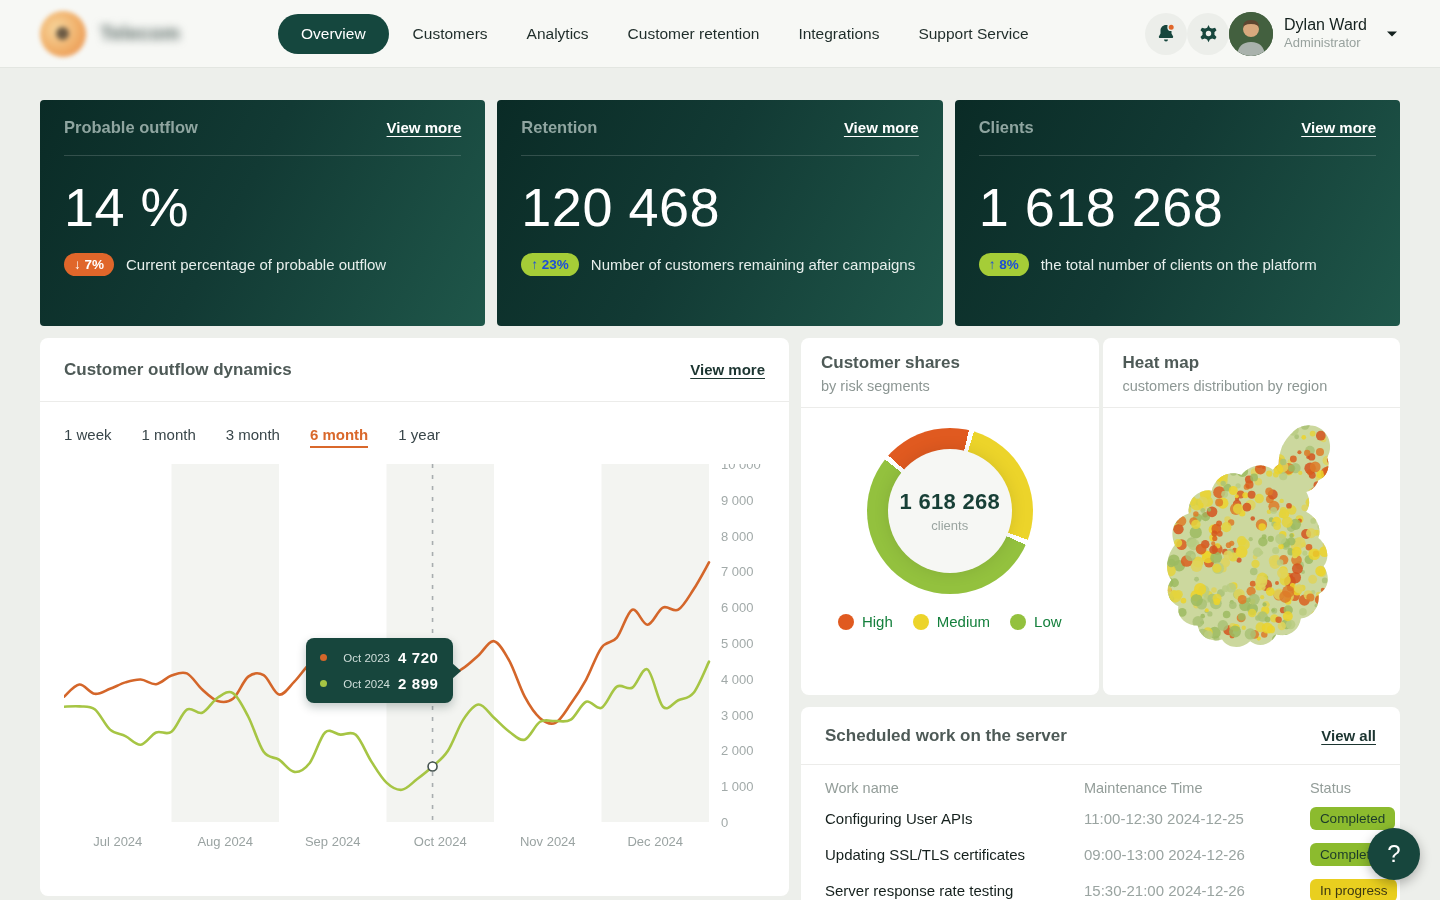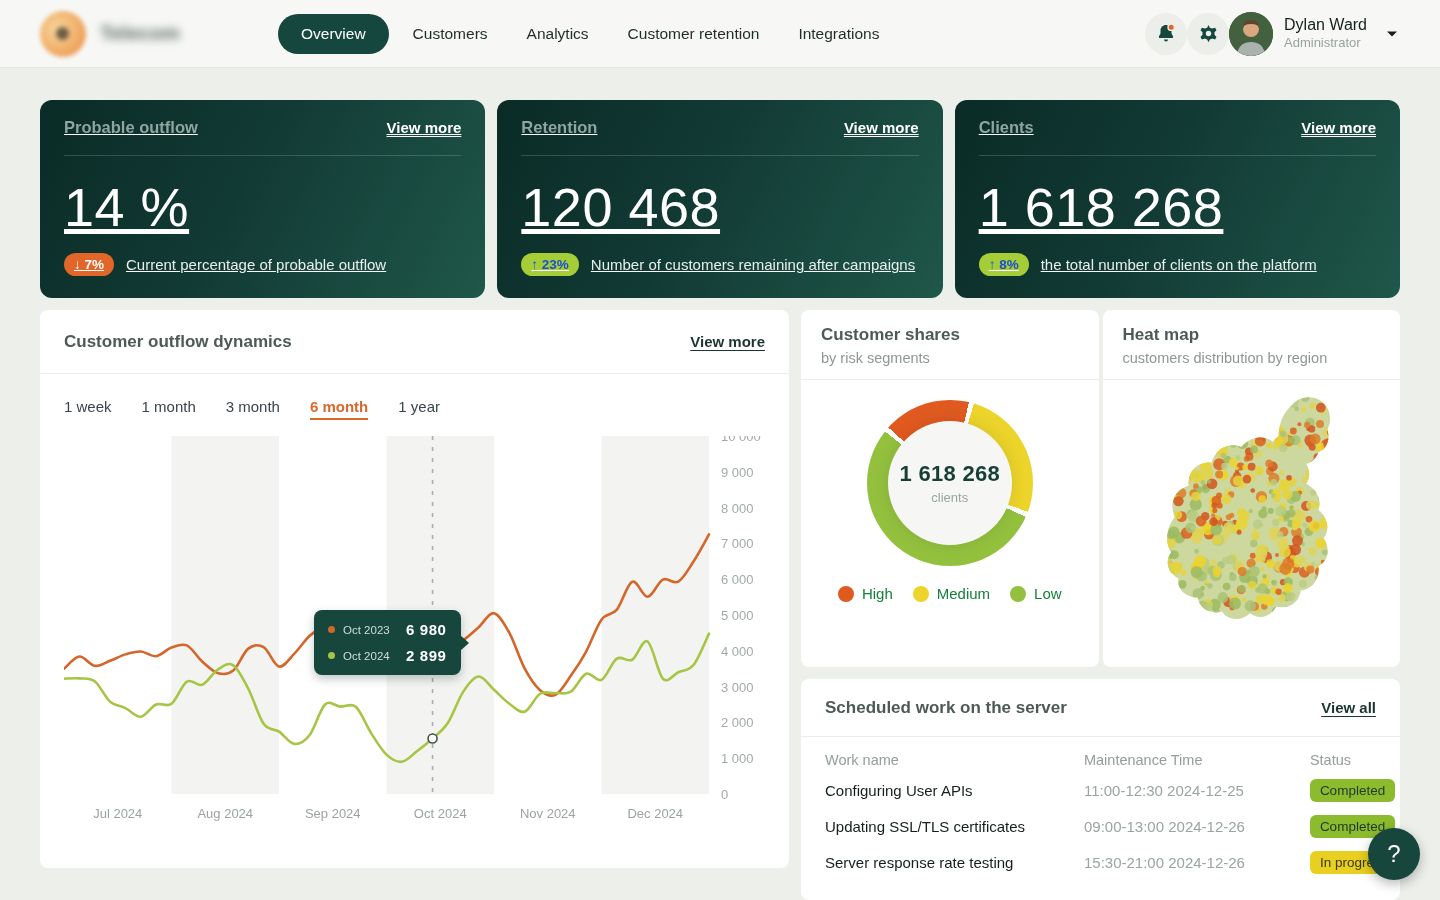--- a/index.html
+++ b/index.html
@@ -28,22 +28,22 @@
     align-items:center;justify-content:center;cursor:pointer;}
   .user{display:flex;align-items:center;gap:11px;cursor:pointer;}
   .avatar{width:44px;height:44px;border-radius:50%;overflow:hidden;background:#3c5a3b;}
   .user-meta{display:flex;flex-direction:column;line-height:1.25;}
   .user-name{font-size:16px;font-weight:500;color:#14211e;}
   .user-role{font-size:13px;color:#98a29e;}
   .caret{margin-left:6px;display:flex;}
   
   .main{padding:32px 40px 0;}
   .kpi-grid{display:grid;grid-template-columns:1fr 1fr 1fr;gap:12px;}
-  .kpi{height:198px;border-radius:12px;padding:0 24px;color:#fff;
-    background:linear-gradient(118deg,#0a2b26 0%,#123a34 45%,#1f574a 100%);text-decoration:underline;}
+  .kpi{height:226px;border-radius:4px;padding:0 24px;color:#fff;
+    background:linear-gradient(118deg,#0a2b26 0%,#123a34 45%,#1f574a 100%);}
   .kpi-head{display:flex;justify-content:space-between;align-items:center;height:56px;
     border-bottom:1px solid rgba(255,255,255,.16);}
   .kpi-title{color:#8fa5a0;font-size:16.5px;font-weight:700;}
   .view-link{color:#fff;font-size:15px;font-weight:700;text-decoration:underline;
     text-underline-offset:3px;cursor:pointer;}
   .kpi-value{font-size:54px;font-weight:500;margin-top:20px;letter-spacing:.5px;}
   .kpi-foot{display:flex;align-items:center;gap:12px;margin-top:15px;font-size:15px;color:#e7efec;}
   .badge{border-radius:14px;padding:4px 10px;font-size:13.5px;font-weight:700;
     display:inline-flex;align-items:center;gap:3px;white-space:nowrap;}
   .badge.down{background:#e0662a;color:#fff;}
@@ -54,23 +54,23 @@
     padding:0 24px;height:64px;border-bottom:1px solid #ececea;}
   .card-title{font-size:17px;font-weight:700;color:#4e5a57;}
   .dark-link{color:#1c3531;font-size:15px;font-weight:700;text-decoration:underline;
     text-underline-offset:3px;cursor:pointer;}
   
   .chart-card{height:558px;}
   .ranges{display:flex;gap:30px;padding:24px 24px 2px;}
   .range{font-size:15px;color:#39464a;cursor:pointer;padding-bottom:3px;}
   .range.active{color:#d9682b;font-weight:700;border-bottom:2px solid #d9682b;}
   .chart-wrap{position:relative;padding:14px 24px 6px;}
-  .tooltip{position:absolute;left:274px;top:188px;background:#17463d;border-radius:8px;
+  .tooltip{position:absolute;left:266px;top:188px;background:#17463d;border-radius:8px;
     padding:11px 14px;display:flex;flex-direction:column;gap:9px;z-index:3;
-    box-shadow:0 4px 10px rgba(10,40,35,.25);}
+    box-shadow:0 4px 10px rgba(10,40,35,.25);text-align:right;}
   .tooltip::after{content:"";position:absolute;right:-8px;top:50%;margin-top:-8px;
     border-left:9px solid #17463d;border-top:8px solid transparent;border-bottom:8px solid transparent;}
   .tt-row{display:flex;align-items:center;gap:8px;}
   .tt-dot{width:7px;height:7px;border-radius:50%;}
   .tt-label{font-size:11.5px;color:#cfdeda;width:55px;}
   .tt-value{font-size:15px;font-weight:700;color:#fff;letter-spacing:.6px;white-space:nowrap;}
   
   .subcards{display:grid;grid-template-columns:1fr 1fr;gap:4px;height:357px;}
   .card-head2{padding:15px 20px 13px;border-bottom:1px solid #ececea;}
   .card-sub{font-size:14.5px;color:#8d9794;margin-top:5px;}
@@ -109,20 +109,21 @@
   <div class="logo">
     <div class="logo-blob"></div>
     <div class="logo-word">Telecom</div>
   </div>
   <div class="nav" id="nav-list">
       <div class="nav-item active">Overview</div>
       <div class="nav-item">Customers</div>
       <div class="nav-item">Analytics</div>
       <div class="nav-item">Customer retention</div>
       <div class="nav-item">Integrations</div>
+      <div class="nav-item">Support Service</div>
     </div>
   <div class="header-right">
     <div class="icon-btn">
       <svg width="24" height="24" viewBox="0 0 24 24">
         <path d="M12 3 C8.9 3 6.5 5.4 6.5 8.5 v3 L5 14.2 c-.5 .8 .1 1.8 1 1.8 h12 c.9 0 1.5-1 1-1.8 L17.5 11.5 v-3 C17.5 5.4 15.1 3 12 3 Z" fill="#17463d"></path>
         <path d="M10 17.5 a2 2 0 0 0 4 0 Z" fill="#17463d"></path>
         <circle cx="17.2" cy="5.2" r="3.2" fill="#e0662a" stroke="#eceeea" stroke-width="1.4"></circle>
       </svg>
     </div>
     <div class="icon-btn">
@@ -230,21 +231,21 @@
             <path d="M0,232.7C2.5595238095238093,230.67133333333334 10.238095238095237,221.0053333333333 15.357142857142856,220.528C20.476190476190474,220.05066666666667 25.59523809523809,229.12 30.71428571428571,229.836C35.83333333333333,230.55200000000002 40.95238095238095,226.73333333333335 46.07142857142857,224.824C51.19047619047619,222.91466666666668 56.3095238095238,219.93133333333333 61.42857142857142,218.38C66.54761904761904,216.82866666666666 71.66666666666666,215.21766666666667 76.78571428571428,215.516C81.9047619047619,215.8143333333333 87.02380952380952,220.8263333333333 92.14285714285714,220.17C97.26190476190476,219.51366666666667 102.38095238095238,213.368 107.5,211.578C112.61904761904762,209.788 117.73809523809523,207.103 122.85714285714285,209.43C127.97619047619047,211.757 133.09523809523807,220.94566666666665 138.2142857142857,225.54C143.33333333333331,230.13433333333333 148.45238095238093,235.44466666666665 153.57142857142856,236.99599999999998C158.69047619047618,238.5473333333333 163.80952380952382,238.90533333333335 168.92857142857144,234.848C174.04761904761907,230.79066666666668 179.16666666666666,216.58999999999997 184.28571428571428,212.652C189.4047619047619,208.714 194.52380952380952,208.23666666666665 199.64285714285714,211.22C204.76190476190476,214.20333333333335 209.88095238095238,229.478 215,230.55200000000002C220.11904761904762,231.62600000000003 225.23809523809524,222.79533333333333 230.35714285714286,217.664C235.47619047619048,212.53266666666664 240.59523809523807,204.418 245.7142857142857,199.764C250.83333333333331,195.11 255.95238095238093,191.888 261.07142857142856,189.74C266.19047619047615,187.592 271.30952380952374,185.086 276.4285714285714,186.876C281.54761904761904,188.666 286.66666666666663,195.70666666666665 291.7857142857143,200.48C296.9047619047619,205.25333333333333 302.0238095238095,214.32266666666666 307.1428571428571,215.516C312.2619047619047,216.70933333333332 317.38095238095235,210.26533333333333 322.5,207.64000000000001C327.61904761904765,205.0146666666667 332.7380952380953,202.50866666666667 337.8571428571429,199.764C342.9761904761905,197.01933333333335 348.09523809523813,191.172 353.2142857142857,191.172C358.3333333333333,191.172 363.45238095238096,196.4226666666667 368.57142857142856,199.764C373.69047619047615,203.10533333333333 378.80952380952385,210.504 383.92857142857144,211.22C389.04761904761904,211.936 394.16666666666663,207.40133333333333 399.2857142857143,204.06C404.4047619047619,200.71866666666668 409.5238095238095,195.647 414.64285714285717,191.172C419.7619047619048,186.697 424.8809523809524,176.25533333333334 430,177.21C435.1190476190476,178.16466666666668 440.2380952380952,187.65166666666667 445.35714285714283,196.9C450.4761904761905,206.14833333333334 455.5952380952381,223.1533333333333 460.7142857142857,232.7C465.83333333333337,242.24666666666667 470.952380952381,249.82433333333333 476.0714285714286,254.18C481.1904761904762,258.53566666666666 486.3095238095238,261.22066666666666 491.4285714285714,258.834C496.547619047619,256.44733333333335 501.66666666666663,247.0796666666667 506.7857142857143,239.86C511.9047619047619,232.64033333333333 517.0238095238095,224.88366666666667 522.1428571428571,215.516C527.2619047619047,206.1483333333333 532.3809523809524,190.635 537.5,183.654C542.6190476190476,176.673 547.7380952380952,179.95466666666667 552.8571428571428,173.63C557.9761904761904,167.30533333333332 563.0952380952381,147.854 568.2142857142857,145.70600000000002C573.3333333333333,143.55800000000002 578.452380952381,161.1 583.5714285714286,160.742C588.6904761904761,160.384 593.8095238095239,146.06400000000002 598.9285714285714,143.55800000000002C604.047619047619,141.05200000000002 609.1666666666666,148.74900000000002 614.2857142857142,145.70600000000002C619.4047619047618,142.663 624.5238095238095,133.176 629.6428571428571,125.29999999999998C634.7619047619047,117.42399999999998 642.4404761904761,102.92499999999998 645,98.44999999999999" fill="none" stroke="#d4662a" stroke-width="2.6" stroke-linejoin="round" stroke-linecap="round"></path>
             <path d="M0,242.724C2.5595238095238093,242.66433333333333 10.238095238095237,241.94833333333332 15.357142857142856,242.36599999999999C20.476190476190474,242.78366666666665 25.59523809523809,241.3516666666667 30.71428571428571,245.23000000000002C35.83333333333333,249.10833333333335 40.95238095238095,261.16099999999994 46.07142857142857,265.63599999999997C51.19047619047619,270.111 56.3095238095238,269.57399999999996 61.42857142857142,272.08C66.54761904761904,274.586 71.66666666666666,281.2686666666667 76.78571428571428,280.672C81.9047619047619,280.07533333333333 87.02380952380952,270.648 92.14285714285714,268.5C97.26190476190476,266.352 102.38095238095238,271.60266666666666 107.5,267.784C112.61904761904762,263.9653333333333 117.73809523809523,248.75033333333332 122.85714285714285,245.588C127.97619047619047,242.42566666666667 133.09523809523807,250.779 138.2142857142857,248.81C143.33333333333331,246.841 148.45238095238093,237.05566666666667 153.57142857142856,233.774C158.69047619047618,230.49233333333333 163.80952380952382,225.95766666666668 168.92857142857144,229.12C174.04761904761907,232.28233333333333 179.16666666666666,242.96266666666665 184.28571428571428,252.748C189.4047619047619,262.5333333333333 194.52380952380952,280.67199999999997 199.64285714285714,287.832C204.76190476190476,294.992 209.88095238095238,292.3666666666667 215,295.708C220.11904761904762,299.0493333333334 225.23809523809524,307.343 230.35714285714286,307.88C235.47619047619048,308.417 240.59523809523807,305.49333333333334 245.7142857142857,298.93C250.83333333333331,292.3666666666667 255.95238095238093,273.21366666666665 261.07142857142856,268.5C266.19047619047615,263.78633333333335 271.30952380952374,270.2601666666667 276.4285714285714,270.648C281.54761904761904,271.03583333333336 286.66666666666663,266.4116666666667 291.7857142857143,270.827C296.9047619047619,275.2423333333333 302.0238095238095,289.17449999999997 307.1428571428571,297.14C312.2619047619047,305.1055 317.38095238095235,313.8466666666667 322.5,318.62C327.61904761904765,323.3933333333333 332.7380952380953,326.37666666666667 337.8571428571429,325.78C342.9761904761905,325.1833333333333 348.09523809523813,318.91833333333335 353.2142857142857,315.04C358.3333333333333,311.1616666666667 363.45238095238096,307.22366666666665 368.57142857142856,302.51C373.69047619047615,297.79633333333334 378.80952380952385,294.5743333333333 383.92857142857144,286.758C389.04761904761904,278.94166666666666 394.16666666666663,263.309 399.2857142857143,255.61200000000002C404.4047619047619,247.91500000000002 409.5238095238095,240.87433333333334 414.64285714285717,240.576C419.7619047619048,240.27766666666665 424.8809523809524,249.28733333333332 430,253.822C435.1190476190476,258.3566666666667 440.2380952380952,264.14433333333335 445.35714285714283,267.784C450.4761904761905,271.42366666666663 455.5952380952381,277.3306666666666 460.7142857142857,275.65999999999997C465.83333333333337,273.9893333333333 470.952380952381,260.86266666666666 476.0714285714286,257.76C481.1904761904762,254.65733333333333 486.3095238095238,257.402 491.4285714285714,257.044C496.547619047619,256.686 501.66666666666663,258.834 506.7857142857143,255.61200000000002C511.9047619047619,252.39000000000001 517.0238095238095,239.68099999999998 522.1428571428571,237.712C527.2619047619047,235.743 532.3809523809524,246.304 537.5,243.798C542.6190476190476,241.292 547.7380952380952,226.0173333333333 552.8571428571428,222.676C557.9761904761904,219.33466666666666 563.0952380952381,226.614 568.2142857142857,223.75C573.3333333333333,220.886 578.452380952381,202.32966666666667 583.5714285714286,205.492C588.6904761904761,208.6543333333333 593.8095238095239,237.59266666666667 598.9285714285714,242.724C604.047619047619,247.8553333333333 609.1666666666666,238.60699999999997 614.2857142857142,236.27999999999997C619.4047619047618,233.95299999999997 624.5238095238095,235.206 629.6428571428571,228.762C634.7619047619047,222.318 642.4404761904761,202.807 645,197.61599999999999" fill="none" stroke="#a6c544" stroke-width="2.6" stroke-linejoin="round" stroke-linecap="round"></path>
             <line x1="368.553" y1="0" x2="368.553" y2="358" stroke="#a8adaf" stroke-width="1.6" stroke-dasharray="4 7"></line>
             <circle cx="368.553" cy="199.764" r="4.5" fill="#fff" stroke="#44524f" stroke-width="1.6"></circle>
             <circle cx="368.553" cy="302.51" r="4.5" fill="#fff" stroke="#44524f" stroke-width="1.6"></circle>
           </svg>
         <div class="tooltip" id="chart-tooltip">
             <div class="tt-row">
               <span class="tt-dot" style="background:#d4662a"></span>
               <span class="tt-label">Oct 2023</span>
-              <span class="tt-value">6 980</span>
+              <span class="tt-value">4 720</span>
             </div>
             <div class="tt-row">
               <span class="tt-dot" style="background:#a6c544"></span>
               <span class="tt-label">Oct 2024</span>
               <span class="tt-value">2 899</span>
             </div>
           </div>
       </div>
     </div>
 

